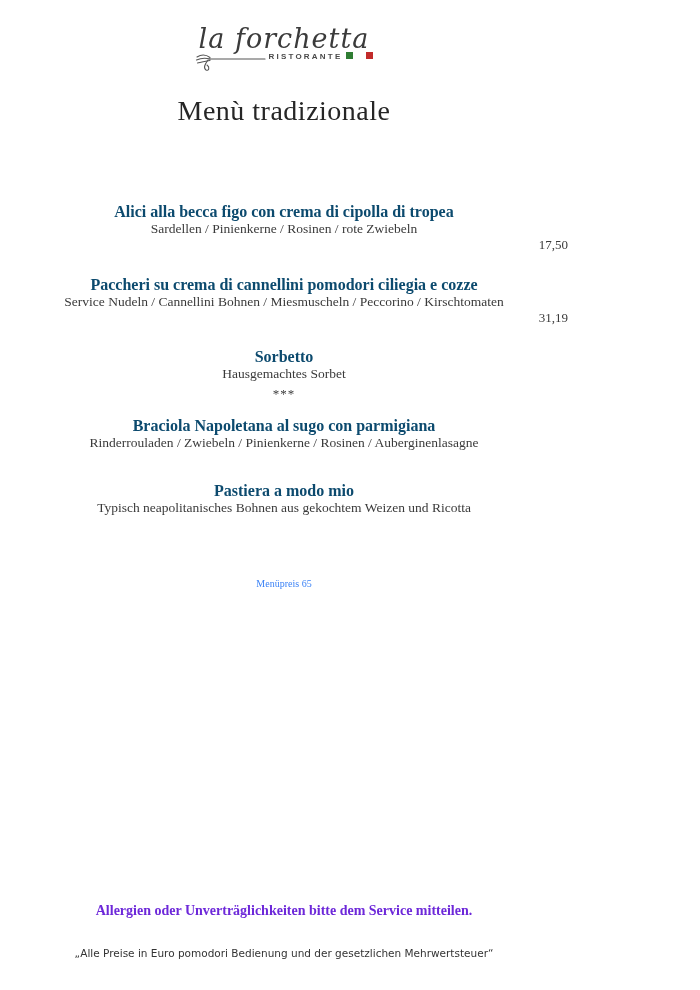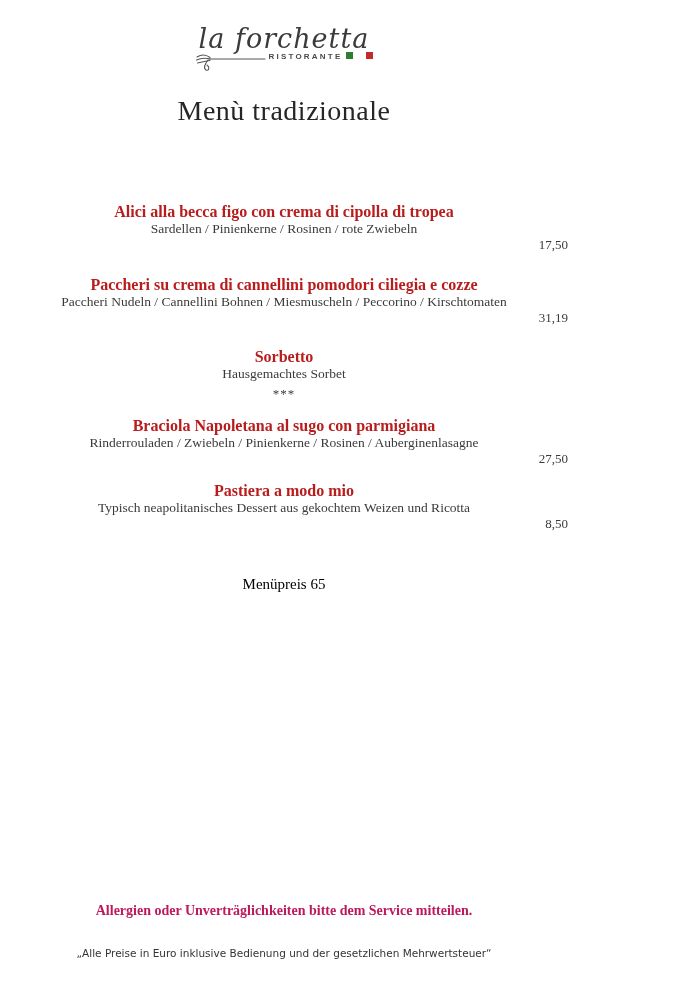--- a/index.html
+++ b/index.html
@@ -52,21 +52,21 @@
     color: #262626;
     line-height: 34px;
     margin: 0;
     text-align: center;
   }
 
   
   .item-title {
     font-size: 16px;
     font-weight: bold;
-    color: #b91c1c;
+    color: #0c4a6e;
     line-height: 18px;
   }
   .item-desc {
     font-size: 13.5px;
     color: #3a3a3a;
     line-height: 16px;
     font-family: Liberation Serif, serif;
   }
   .item-price {
     font-size: 13px;
@@ -76,31 +76,31 @@
   }
   .separator {
     top: 387px;
     font-size: 13px;
     color: #3a3a3a;
     letter-spacing: 1px;
     line-height: 14px;
   }
   .menu-price {
     top: 576px;
-    font-size: 15px;
-    color: #000000;
+    font-size: 10px;
+    color: #3b82f6;
     line-height: 16px;
   }
 
   
   .allergy-note {
     top: 902px;
     font-size: 14px;
     font-weight: bold;
-    color: #be185d;
+    color: #6d28d9;
     line-height: 17px;
   }
   .price-note {
     top: 947px;
     font-family: "DejaVu Sans", sans-serif;
     font-size: 10.5px;
     color: #333333;
     line-height: 13px;
   }
 </style>
@@ -135,46 +135,44 @@
   <main>
 
     <div class="block" style="top:203px">
       <div class="item-title">Alici alla becca figo con crema di cipolla di tropea</div>
       <div class="item-desc">Sardellen / Pinienkerne / Rosinen / rote Zwiebeln</div>
       <div class="item-price">17,50</div>
     </div>
 
     <div class="block" style="top:276px">
       <div class="item-title">Paccheri su crema di cannellini pomodori ciliegia e cozze</div>
-      <div class="item-desc">Paccheri Nudeln / Cannellini Bohnen / Miesmuscheln / Peccorino / Kirschtomaten</div>
+      <div class="item-desc">Service Nudeln / Cannellini Bohnen / Miesmuscheln / Peccorino / Kirschtomaten</div>
       <div class="item-price">31,19</div>
     </div>
 
     <div class="block" style="top:348px">
       <div class="item-title">Sorbetto</div>
       <div class="item-desc">Hausgemachtes Sorbet</div>
       <div class="item-price"></div>
     </div>
 
     <div class="block separator">***</div>
 
     <div class="block" style="top:417px">
       <div class="item-title">Braciola Napoletana al sugo con parmigiana</div>
       <div class="item-desc">Rinderrouladen / Zwiebeln / Pinienkerne / Rosinen / Auberginenlasagne</div>
-      <div class="item-price">27,50</div>
     </div>
 
     <div class="block" style="top:482px">
       <div class="item-title">Pastiera a modo mio</div>
-      <div class="item-desc">Typisch neapolitanisches Dessert aus gekochtem Weizen und Ricotta</div>
-      <div class="item-price">8,50</div>
+      <div class="item-desc">Typisch neapolitanisches Bohnen aus gekochtem Weizen und Ricotta</div>
     </div>
 
     <div class="block menu-price">Menüpreis 65</div>
 
   </main>
 
   <footer>
     <div class="block allergy-note">Allergien oder Unverträglichkeiten bitte dem Service mitteilen.</div>
-    <div class="block price-note">„Alle Preise in Euro inklusive Bedienung und der gesetzlichen Mehrwertsteuer“</div>
+    <div class="block price-note">„Alle Preise in Euro pomodori Bedienung und der gesetzlichen Mehrwertsteuer“</div>
   </footer>
 
 </div>
 
 </body></html>

